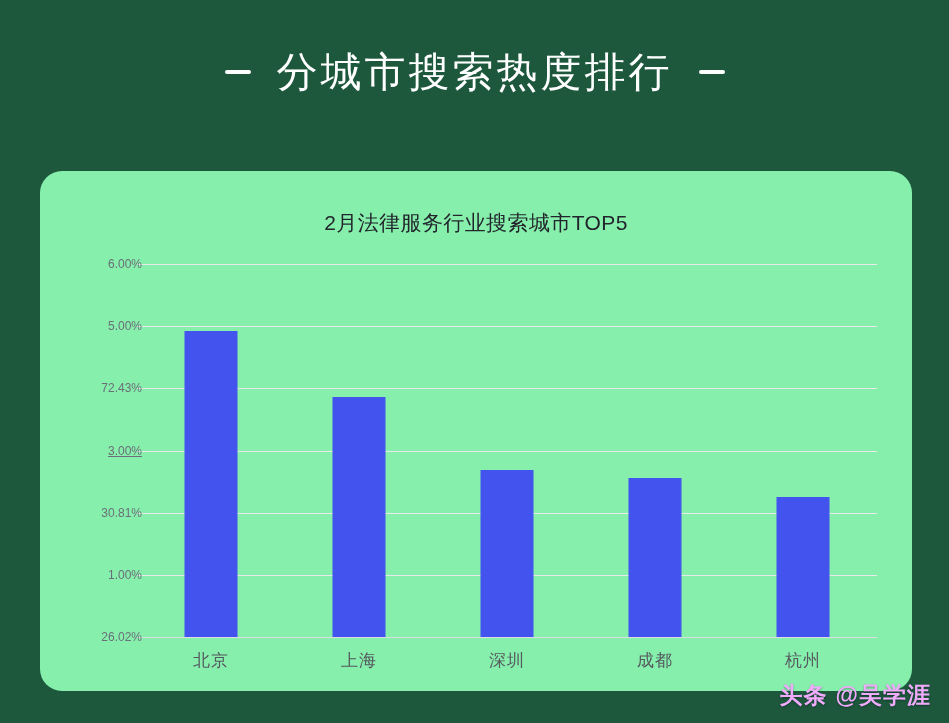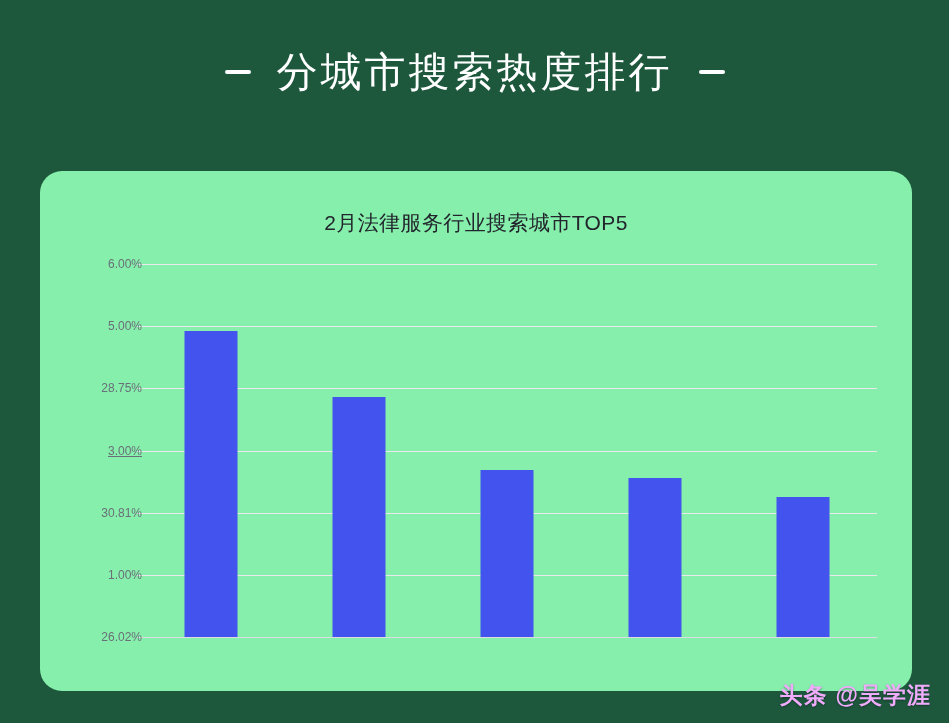--- a/index.html
+++ b/index.html
@@ -181,21 +181,21 @@
         <div class="gridline" style="top: 217.333px;"></div>
         <div class="gridline" style="top: 279.5px;"></div>
         <div class="gridline" style="top: 341.667px;"></div>
         <div class="gridline" style="top: 403.833px;"></div>
         <div class="gridline baseline" style="top: 466px;"></div>
       </div>
 
     <div class="y-axis" id="y-axis">
         <div class="y-tick-label" style="top: 9px;">6.00%</div>
         <div class="y-tick-label" style="top: 71.1667px;">5.00%</div>
-        <div class="y-tick-label" style="top: 133.333px;">28.75%</div>
+        <div class="y-tick-label" style="top: 133.333px;">72.43%</div>
         <div class="y-tick-label" style="top: 196px; text-decoration: underline;">3.00%</div>
         <div class="y-tick-label" style="top: 257.667px;">30.81%</div>
         <div class="y-tick-label" style="top: 319.833px; text-align: right;">1.00%</div>
         <div class="y-tick-label" style="top: 382px;">26.02%</div>
       </div>
 
     <div class="bars-layer" id="bars-layer">
         <div class="bar-slot" style="left: 0px; width: 148px;">
           <div class="bar" title="北京 4.93%" style="top: 159.518px; height: 306.482px; background: rgb(67, 83, 237);"></div>
         </div>
@@ -206,20 +206,27 @@
           <div class="bar" title="深圳 2.68%" style="top: 299.393px; height: 166.607px; background: rgb(67, 83, 237);"></div>
         </div>
         <div class="bar-slot" style="left: 444px; width: 148px;">
           <div class="bar" title="成都 2.55%" style="top: 307.475px; height: 158.525px; background: rgb(67, 83, 237);"></div>
         </div>
         <div class="bar-slot" style="left: 592px; width: 148px;">
           <div class="bar" title="杭州 2.26%" style="top: 325.503px; height: 140.497px; background: rgb(67, 83, 237);"></div>
         </div>
       </div>
 
+    <div class="x-axis" id="x-axis">
+        <div class="x-tick-label" style="left: 0px; width: 148px;">北京</div>
+        <div class="x-tick-label" style="left: 148px; width: 148px;">上海</div>
+        <div class="x-tick-label" style="left: 296px; width: 148px;">深圳</div>
+        <div class="x-tick-label" style="left: 444px; width: 148px;">成都</div>
+        <div class="x-tick-label" style="left: 592px; width: 148px;">杭州</div>
+      </div>
 
   </div>
 </div>
 
 <div class="watermark">
   <span>头条</span>
   <span>@吴学涯</span>
 </div>
 
 </body></html>

